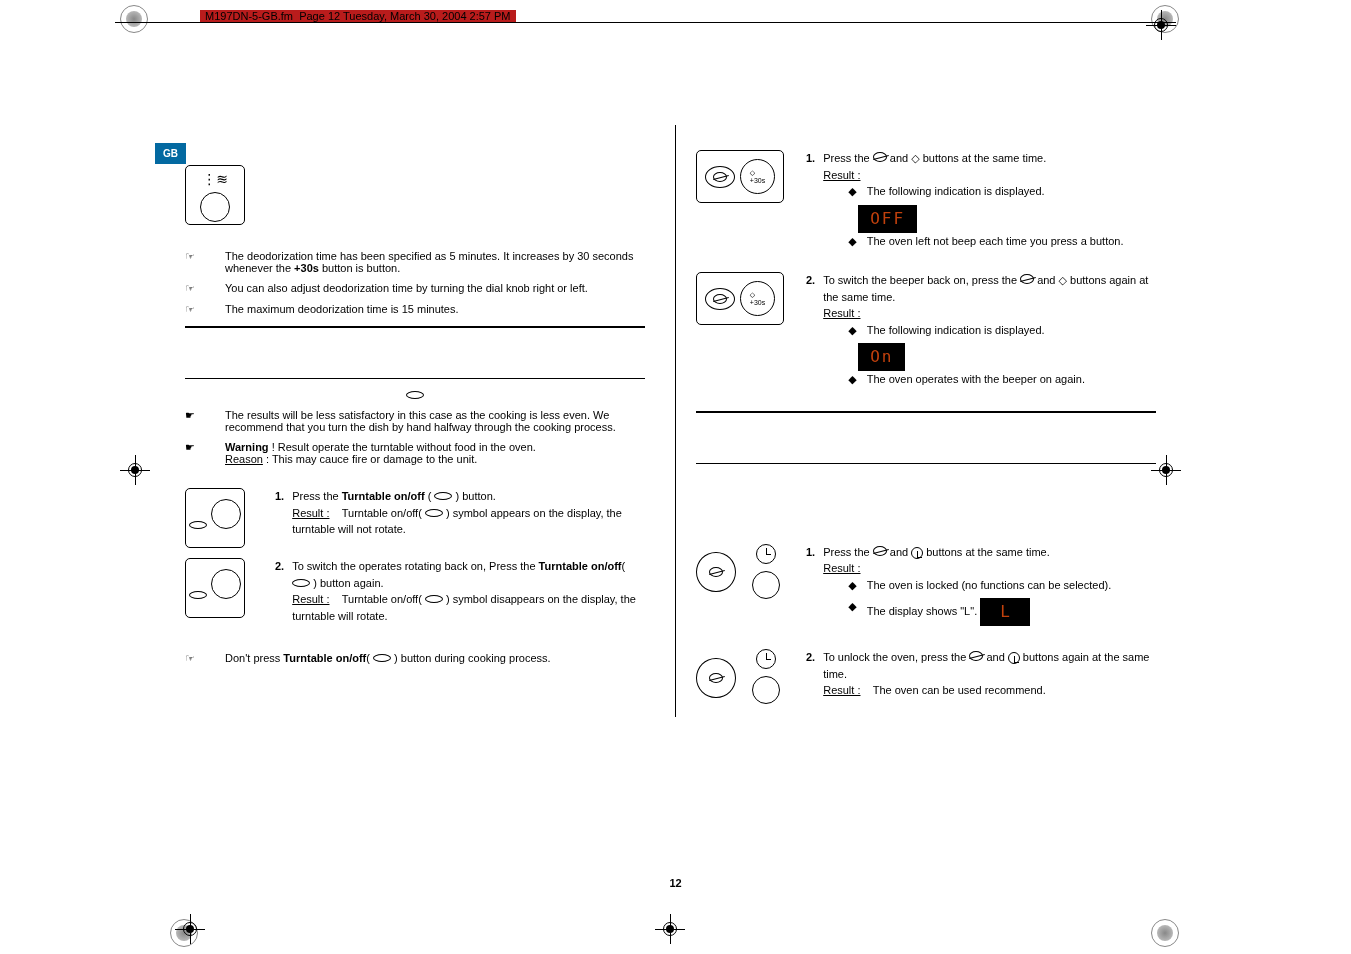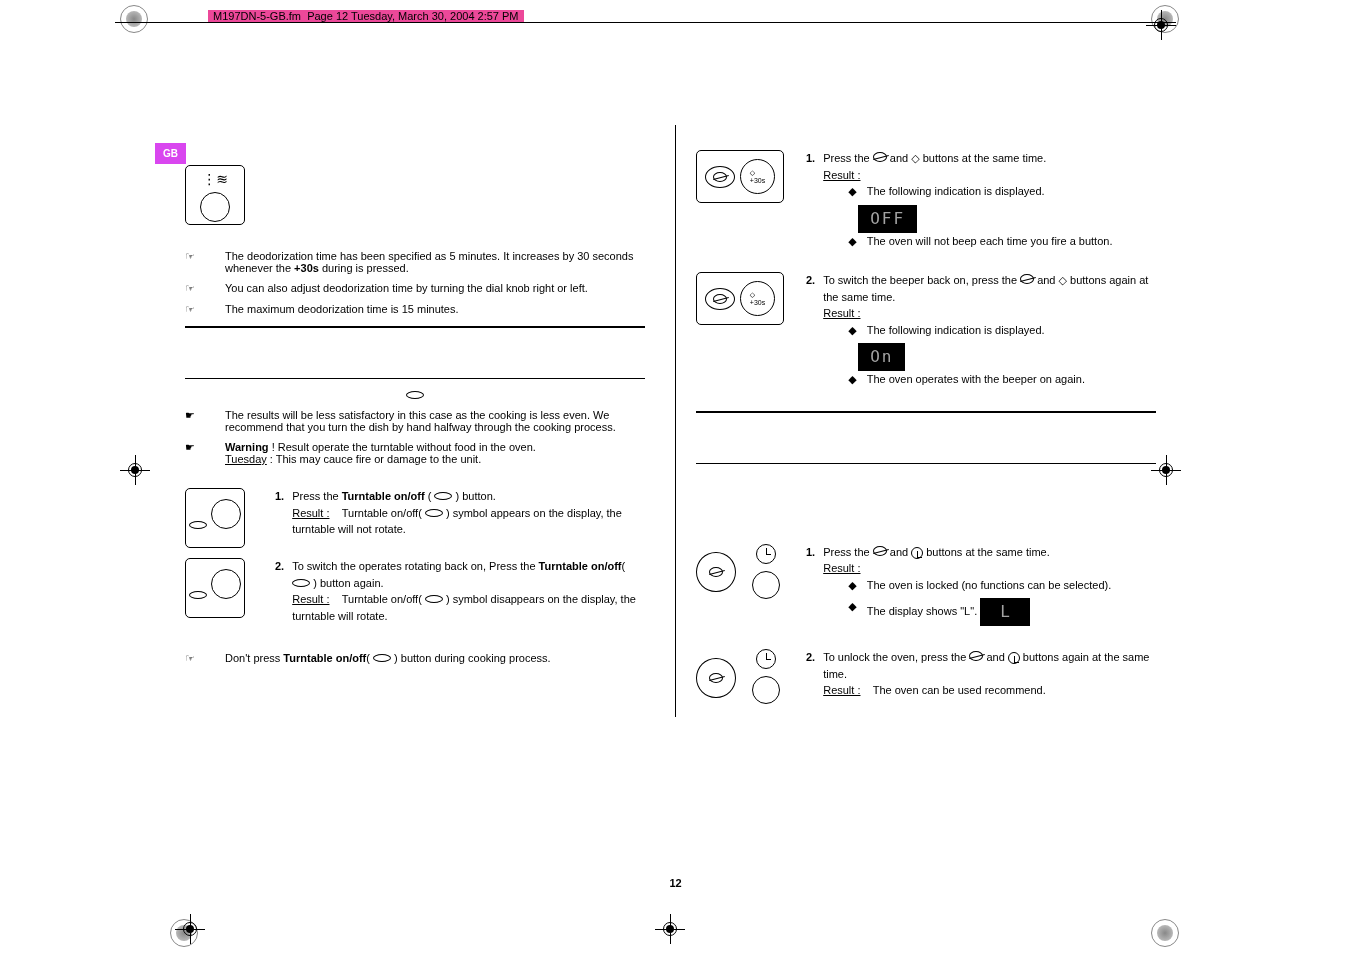--- a/index.html
+++ b/index.html
@@ -22,21 +22,21 @@
       position: absolute;
       left: 115px;
       right: 175px;
       height: 1px;
       background: #000;
     }
     .gb-tab {
       position: absolute;
       top: 143px;
       left: 155px;
-      background: #d946ef;
+      background: #0369a1;
       color: #fff;
       padding: 5px 8px;
       font-size: 10px;
       font-weight: bold;
     }
     .columns {
       position: absolute;
       top: 125px;
       left: 185px;
       right: 195px;
@@ -145,21 +145,21 @@
       gap: 10px;
       margin-left: 25px;
       margin-bottom: 5px;
     }
     .diamond {
       flex-shrink: 0;
     }
     .display-box {
       display: inline-block;
       background: #000;
-      color: #a3a3a3;
+      color: #c2410c;
       padding: 2px 12px;
       font-family: monospace;
       font-size: 16px;
       vertical-align: middle;
     }
     .page-number {
       position: absolute;
       bottom: 65px;
       left: 50%;
       transform: translateX(-50%);
@@ -326,21 +326,21 @@
 <div class="reg-mark" style="top:455px; left:120px;">
     <div class="reg-circle"></div>
     <div class="reg-fill"></div>
   </div>
 <div class="reg-mark" style="top:455px; right:170px;">
     <div class="reg-circle"></div>
     <div class="reg-fill"></div>
   </div>
 
 <div class="header-line" style="top:22px;"></div>
-<div class="page-header" style="background:#ec4899; padding:0 5px;margin-left:8px;">
+<div class="page-header" style="background:#b91c1c; padding:0 5px;">
   <span>M197DN-5-GB.fm</span>
   &nbsp;<span>Page 12  Tuesday, March 30, 2004  2:57 PM</span>
 </div>
 
 <div class="gb-tab">GB</div>
 
 <div class="columns">
 
   <div class="column">
     <div style="height:40px;"></div>
@@ -351,21 +351,21 @@
           <span class="deodor-icon">⋮≋</span>
           <div class="icon-circle"></div>
         </div>
       </div>
     </div>
 
     <div style="height:15px;"></div>
 
     <div class="note-item">
       <div class="note-bullet">☞</div>
-      <div><span>The deodorization time has been specified as 5 minutes. It increases by 30 seconds whenever the </span><b>+30s</b><span> during is pressed.</span></div>
+      <div><span>The deodorization time has been specified as 5 minutes. It increases by 30 seconds whenever the </span><b>+30s</b><span> button is button.</span></div>
     </div>
     <div class="note-item">
       <div class="note-bullet">☞</div>
       <div>You can also adjust deodorization time by turning the dial knob right or left.</div>
     </div>
     <div class="note-item">
       <div class="note-bullet">☞</div>
       <div>The maximum deodorization time is 15 minutes.</div>
     </div>
 
@@ -378,21 +378,21 @@
     </div>
 
     <div class="note-item">
       <div class="note-bullet">☛</div>
       <div>The results will be less satisfactory in this case as the cooking is less even. We recommend that you turn the dish by hand halfway through the cooking process.</div>
     </div>
     <div class="note-item">
       <div class="note-bullet">☛</div>
       <div>
         <b>Warning</b><span> ! Result operate the turntable without food in the oven.</span><br>
-        <span class="result-label">Tuesday</span><span> : This may cauce fire or damage to the unit.</span>
+        <span class="result-label">Reason</span><span> : This may cauce fire or damage to the unit.</span>
       </div>
     </div>
 
     <div style="height:15px;"></div>
 
     <div class="instruction-block">
       <div class="instruction-icon">
         <div class="icon-box">
           <span class="turntable-icon"></span>
           <div class="icon-circle"></div>
@@ -454,21 +454,21 @@
           <div>
             <span>Press the </span><span class="stop-icon"></span><span> and </span><span>◇</span><span> buttons at the same time.</span><br>
             <span class="result-label">Result :</span>
             <div class="sub-bullet">
                 <div class="diamond">◆</div>
                 <div>The following indication is displayed.</div>
               </div>
             <div style="margin-left:35px;"><span class="display-box" style="letter-spacing:2px;">OFF</span></div>
             <div class="sub-bullet">
                 <div class="diamond">◆</div>
-                <div>The oven will not beep each time you fire a button.</div>
+                <div>The oven left not beep each time you press a button.</div>
               </div>
           </div>
         </div>
       </div>
     </div>
 
     <div class="instruction-block">
       <div class="instruction-icon" style="width:95px;">
         <div class="double-icon-box">
           <div class="small-oval">

